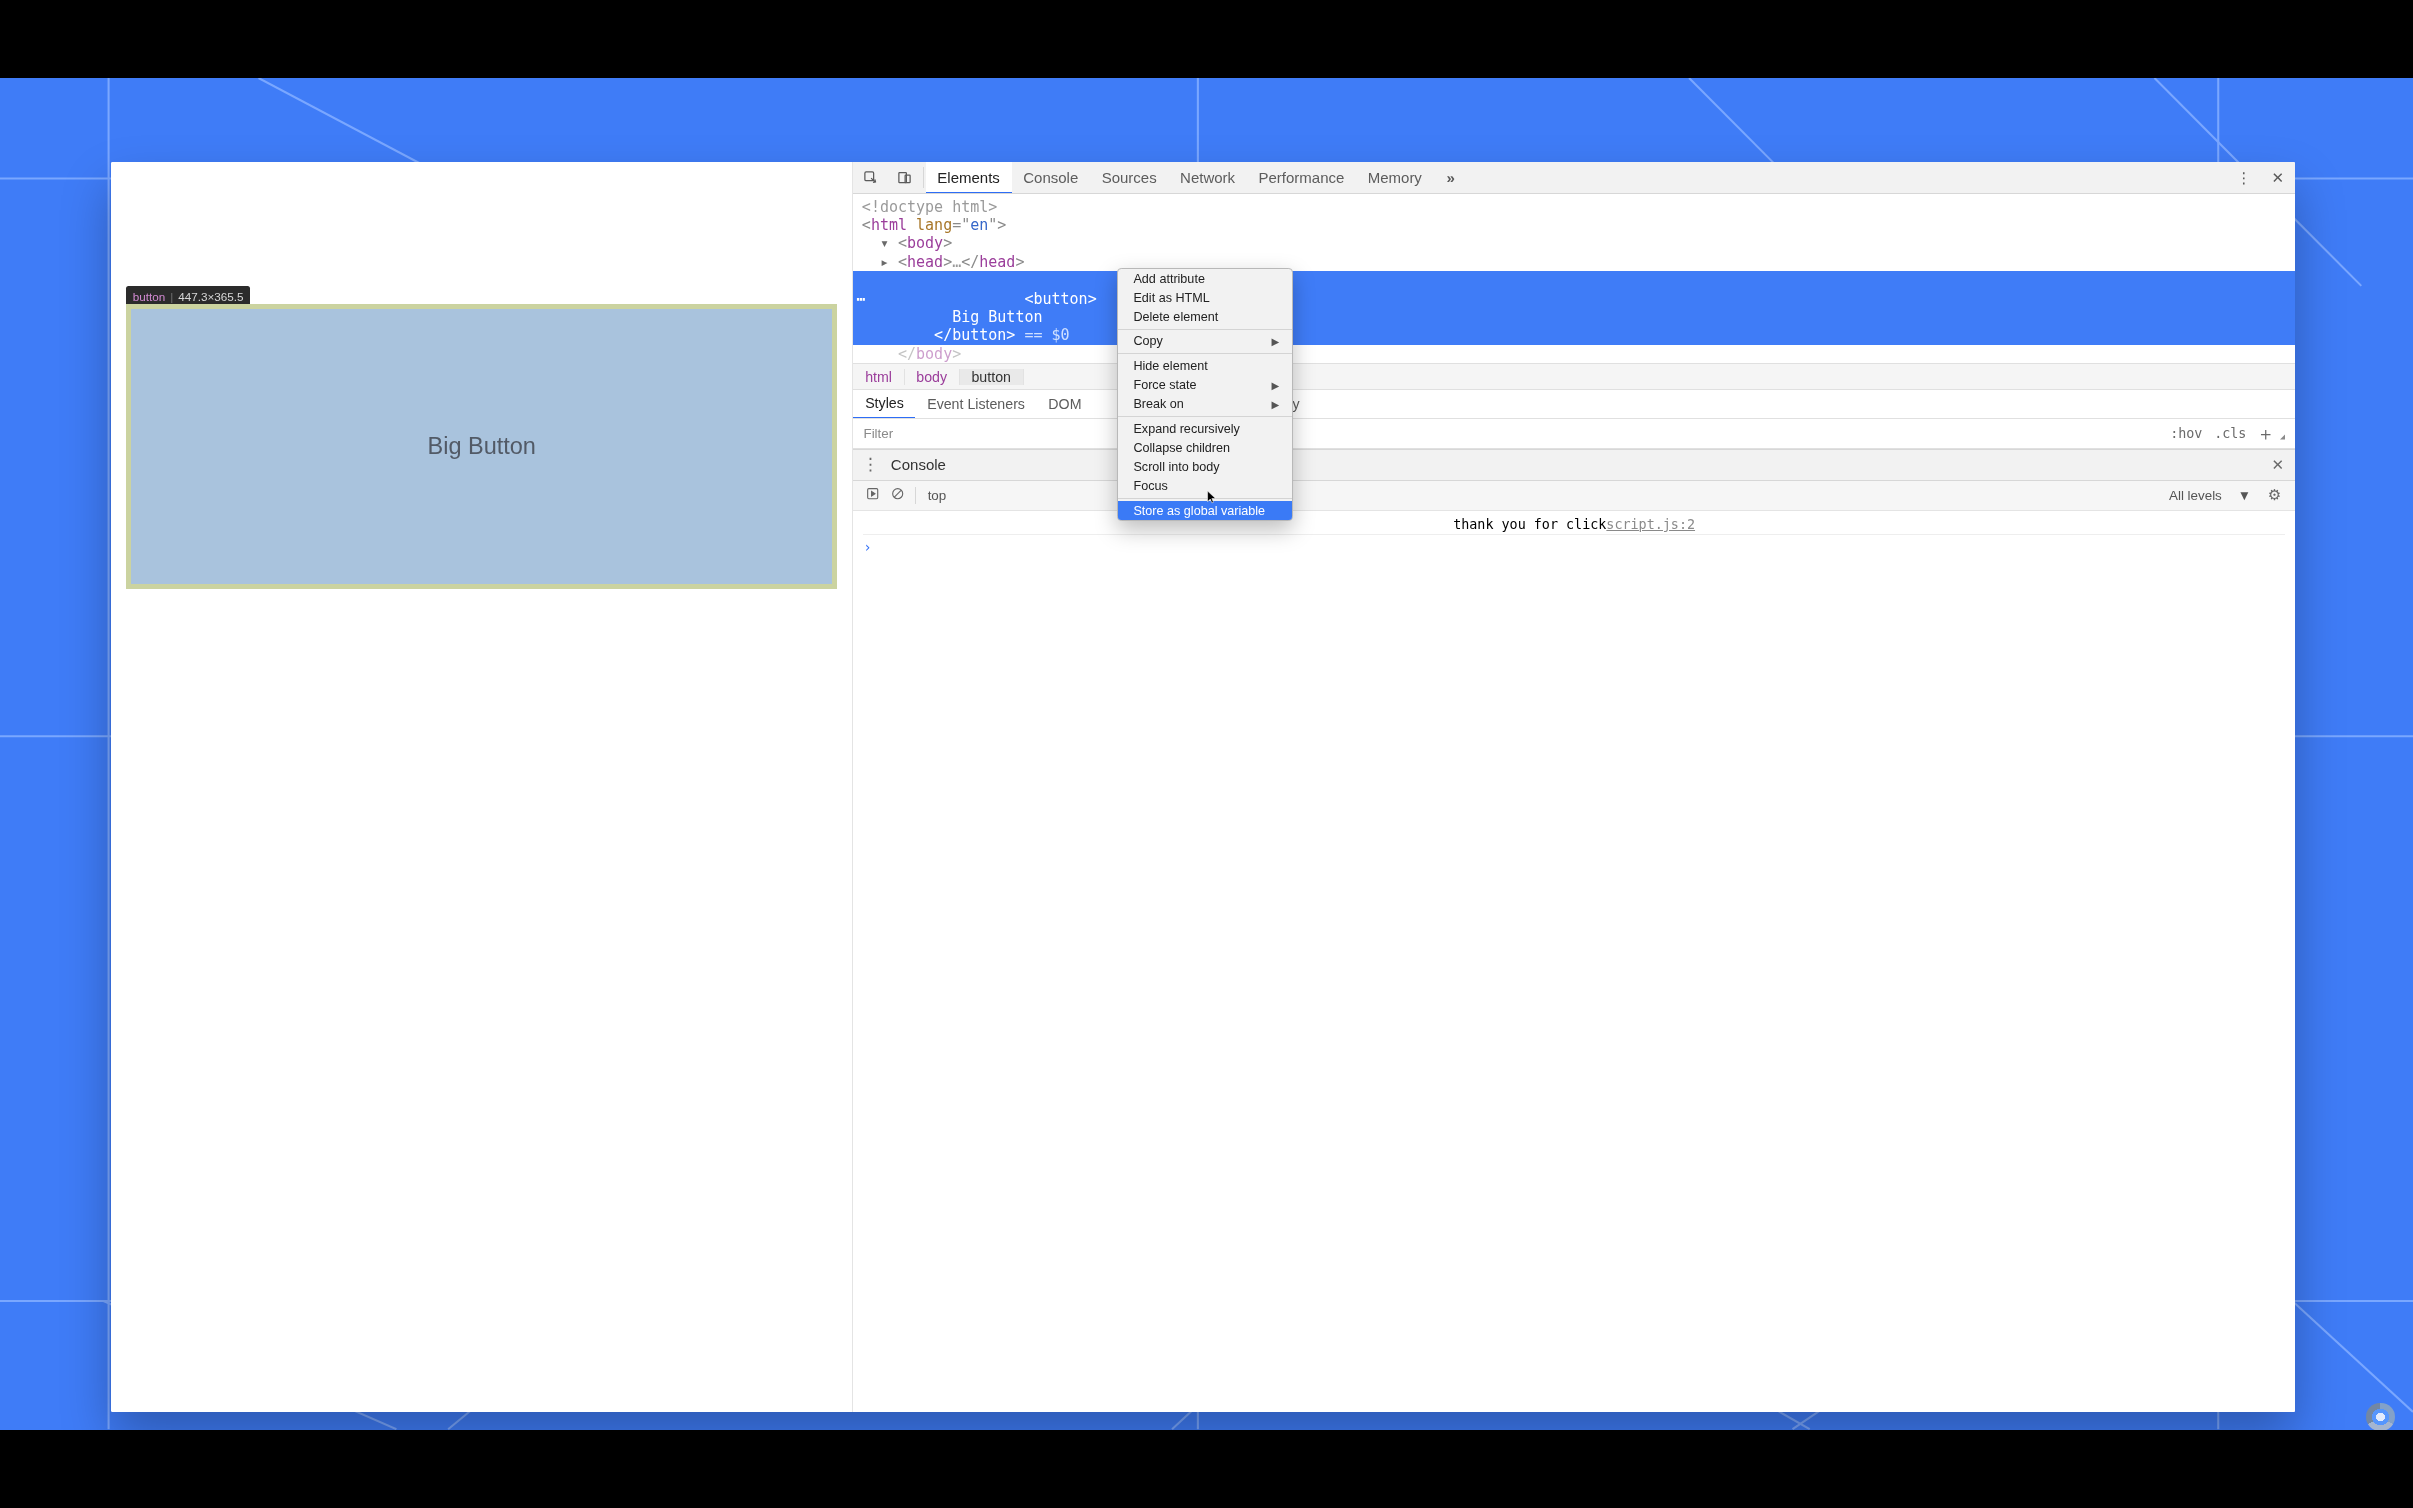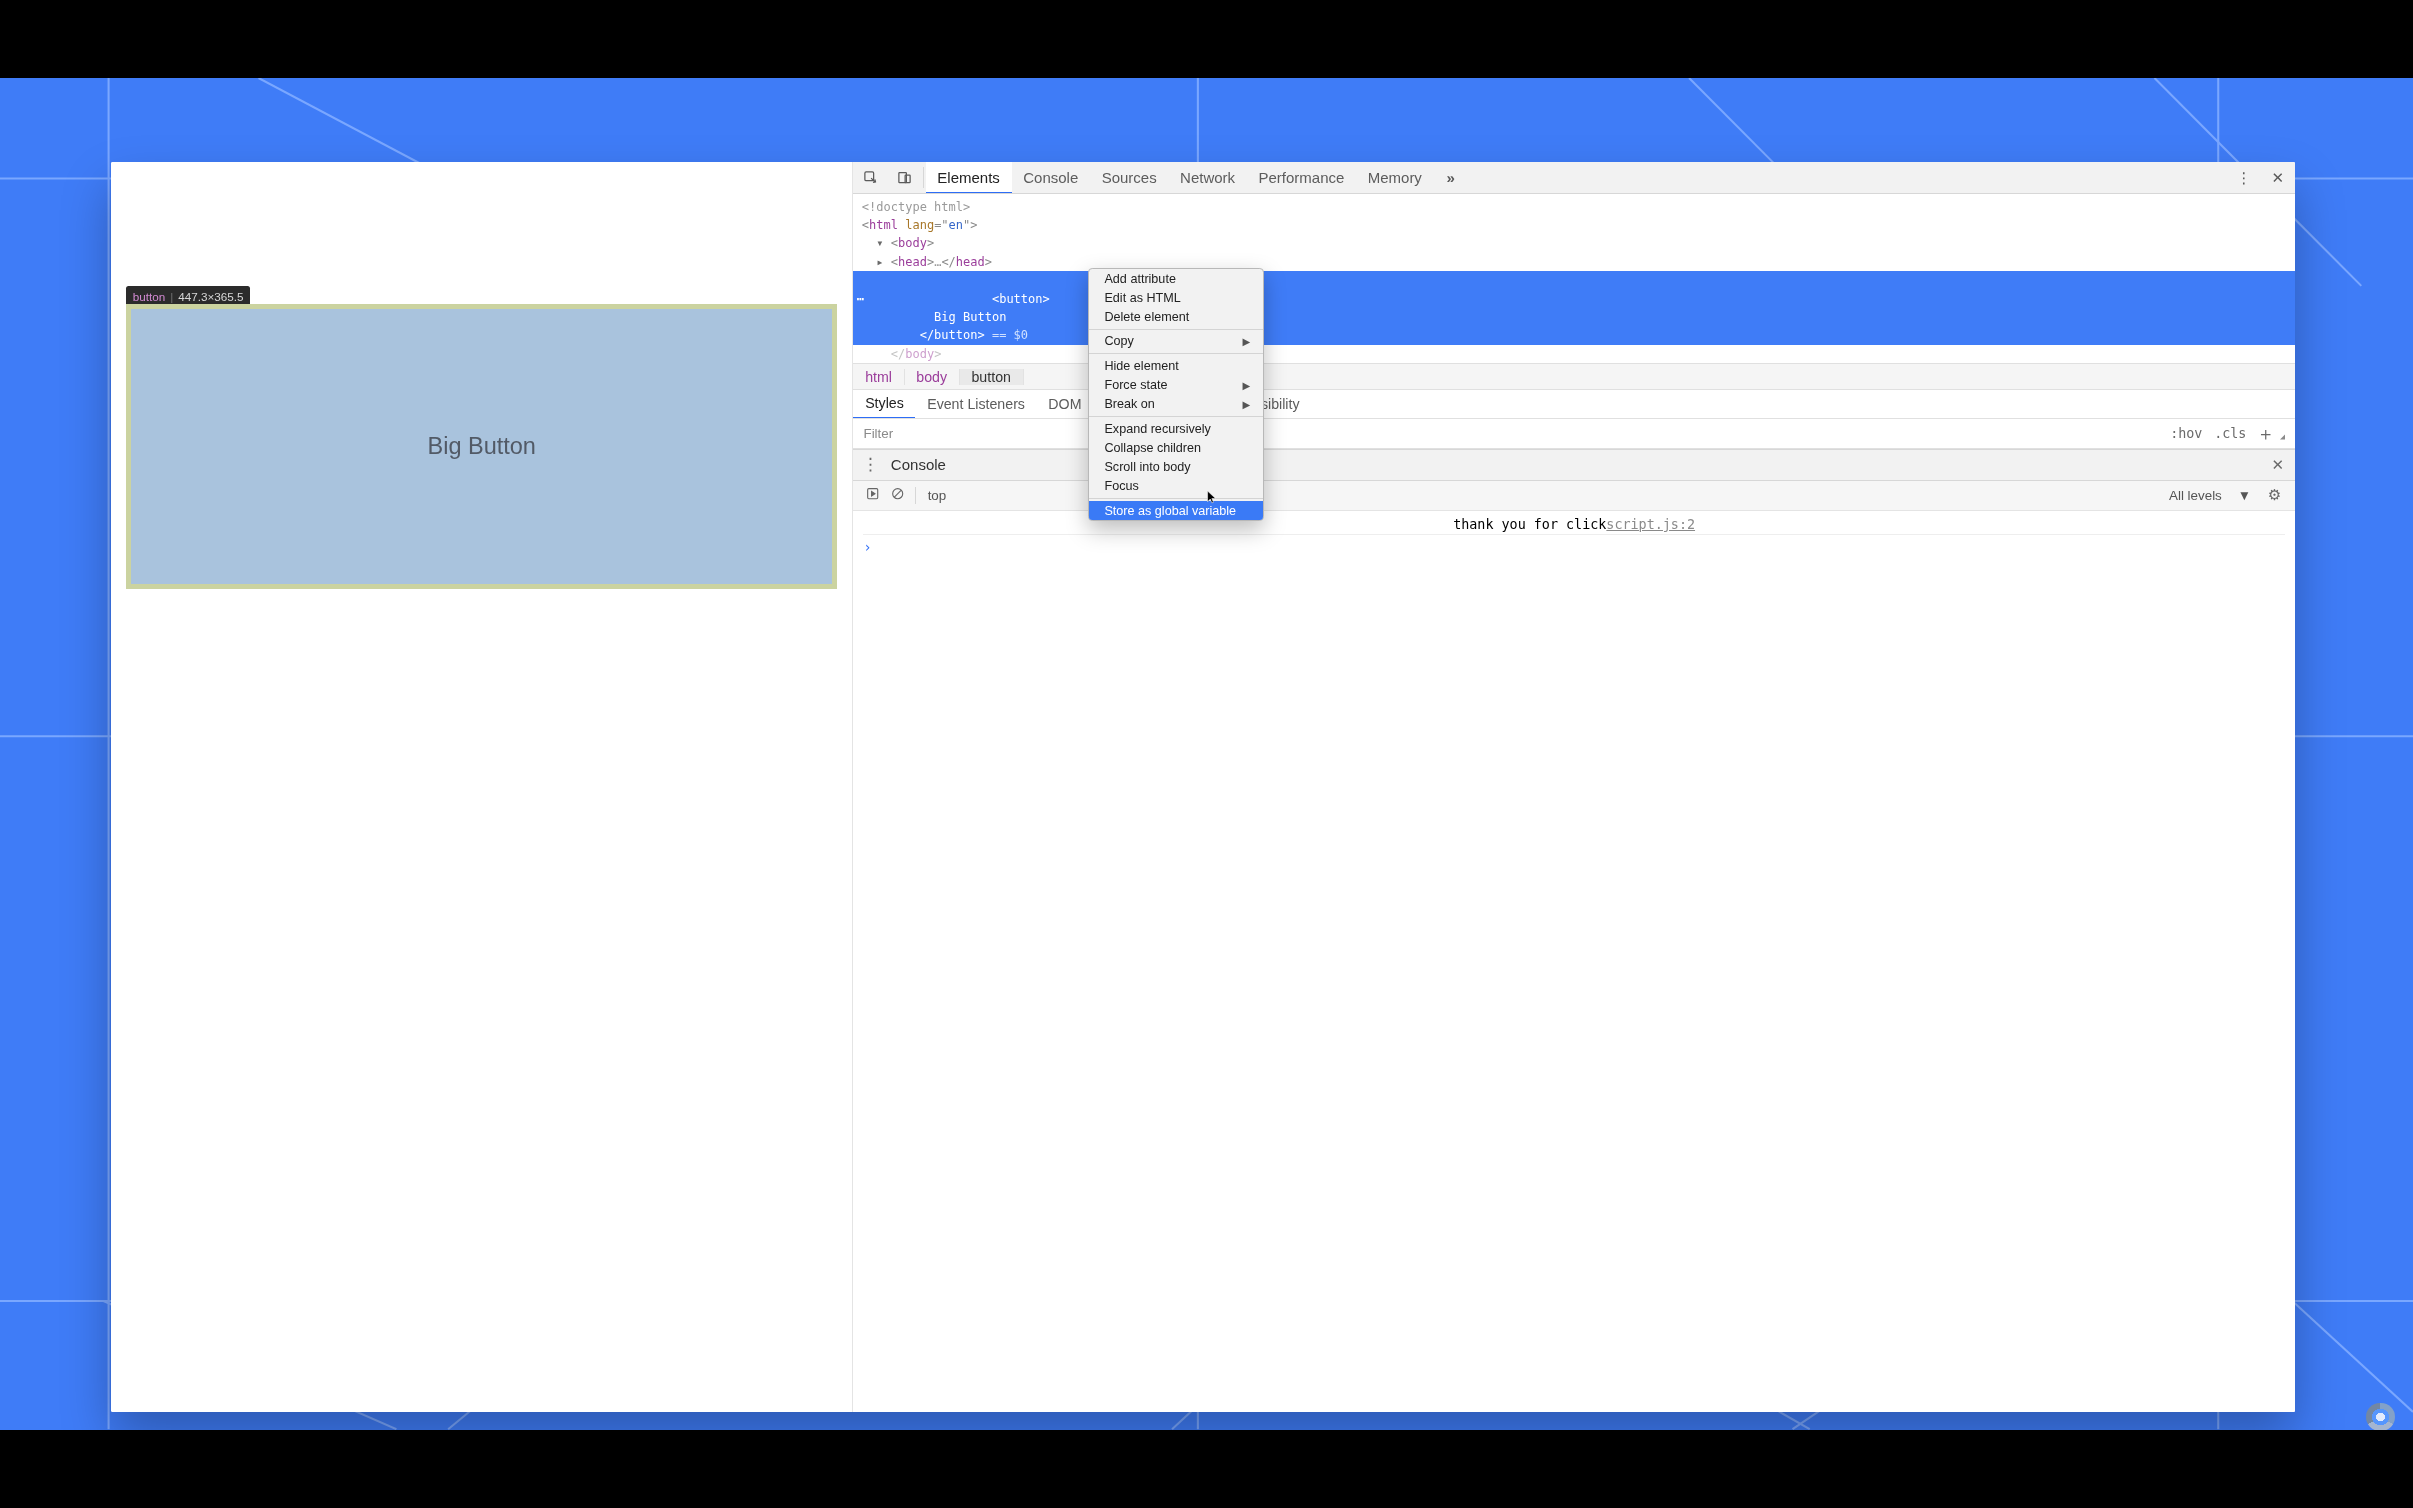--- a/index.html
+++ b/index.html
@@ -132,21 +132,21 @@
   .dt-tab.active {
     color: #222;
     border-bottom: 1.7px solid #2d6df6;
     background: #fff;
   }
   .dt-toolbar .spacer { flex: 1; }
 
   
   .dom-tree {
     font-family: Menlo, Consolas, monospace;
-    font-size: 12px;
+    font-size: 15px;
     color: #222;
     line-height: 18.4px;
     padding: 3.4px 0 0 0;
     background: #fff;
     position: relative;
     overflow: hidden;
   }
   .dom-tree .row { padding: 0 8.4px; white-space: pre; }
   .dom-tree .gray { color: #9a9a9a; }
   .dom-tree .punct { color: #8a8a8a; }
@@ -449,21 +449,21 @@
         </div>
 
         <div class="console-body">
           <div class="log">
             <span>thank you for click</span>
             <span class="src">script.js:2</span>
           </div>
           <div class="prompt">›</div>
         </div>
 
-        <div class="context-menu" style="left:235px; top:106px;">
+        <div class="context-menu" style="left:264px; top:106px;">
           <div class="mi">
               <span>Add attribute</span>
             </div>
           <div class="mi">
               <span>Edit as HTML</span>
             </div>
           <div class="mi">
               <span>Delete element</span>
             </div>
           <div class="sep"></div>

